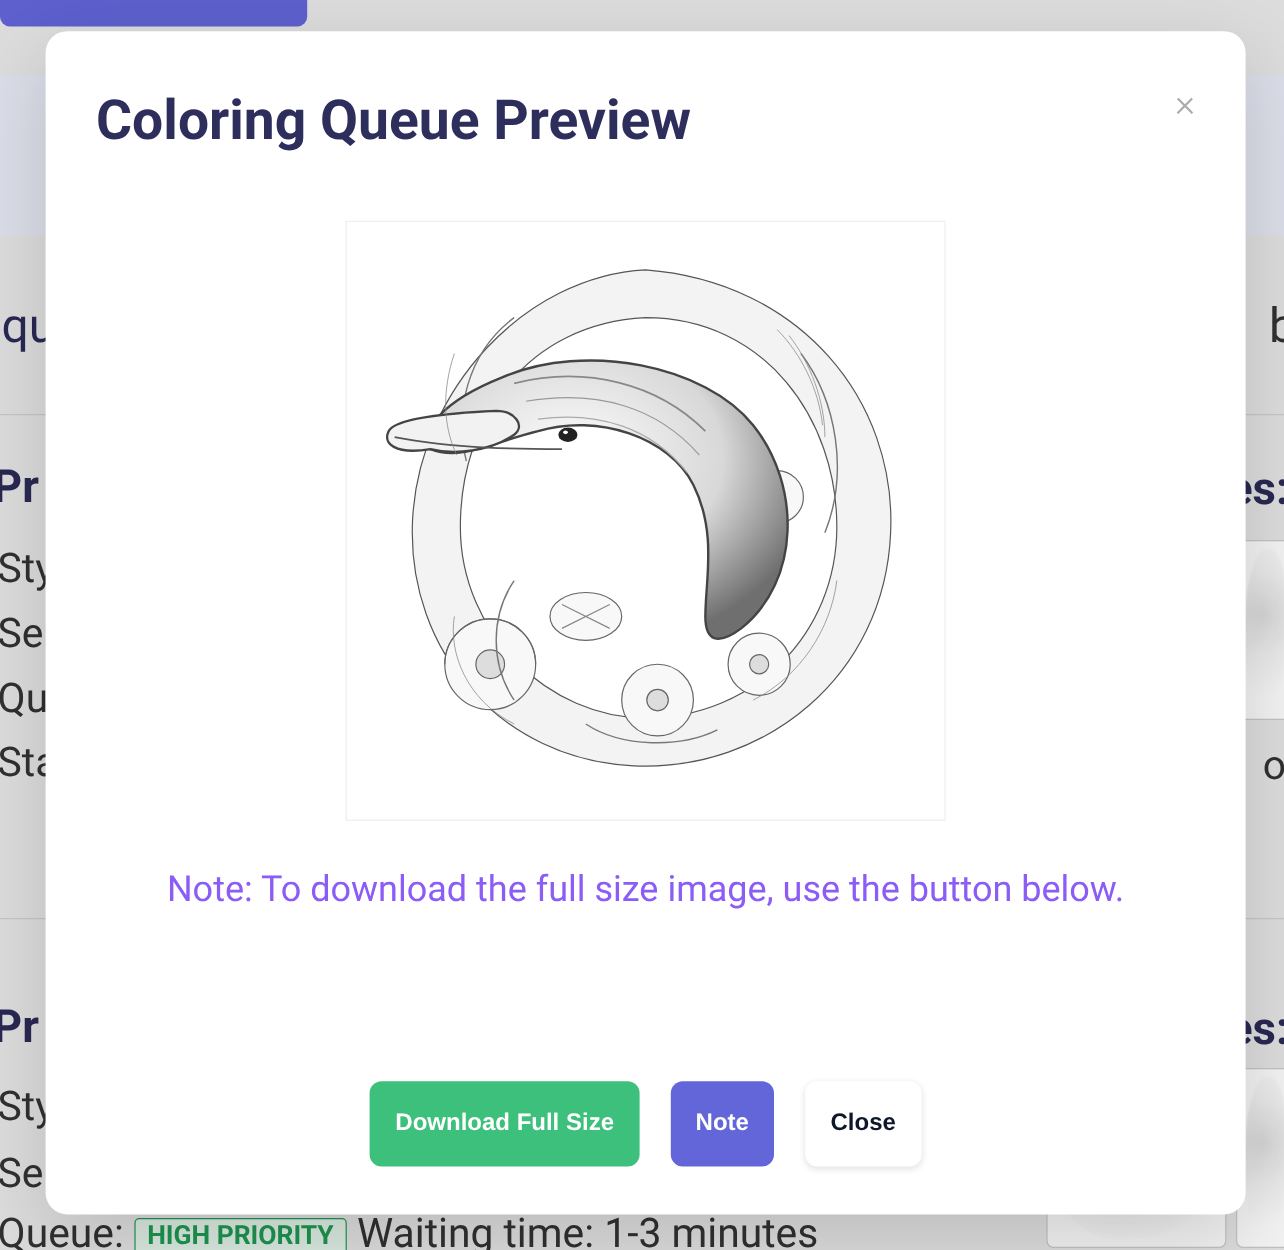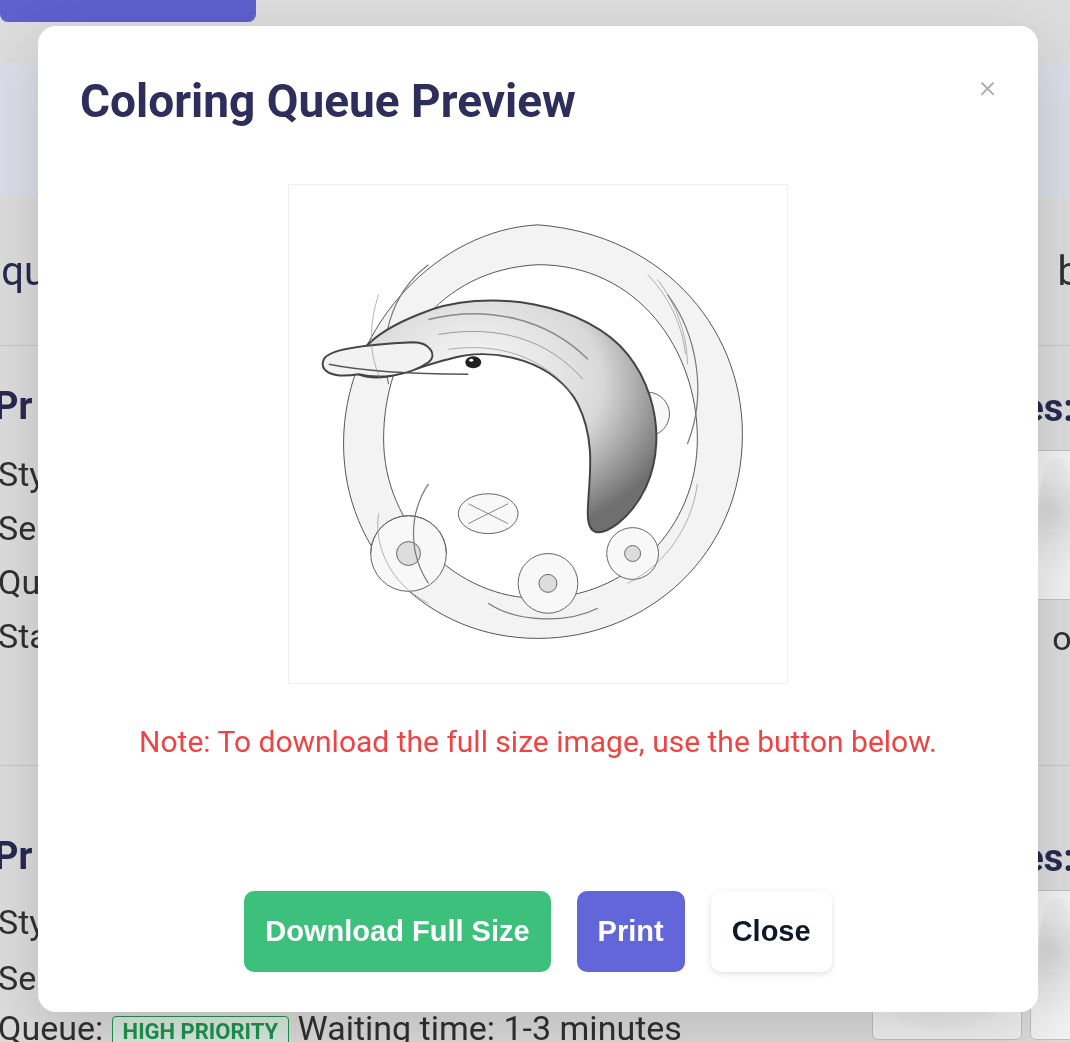--- a/index.html
+++ b/index.html
@@ -18,24 +18,24 @@
   .modal-backdrop { position: absolute; inset: 0; background: rgba(0,0,0,0.05); }
   .modal { position: absolute; top: 26px; left: 38px; right: 32px; bottom: 30px; background: #fff; border-radius: 18px; padding: 48px 42px 40px 42px; box-shadow: 0 20px 60px rgba(0,0,0,0.15); display: flex; flex-direction: column; }
   .modal-header { display: flex; justify-content: space-between; align-items: flex-start; margin-bottom: 56px; }
   .modal-title { font-size: 46px; font-weight: 700; color: #2e2e5c; }
   .close-x { font-size: 32px; color: #aaa; cursor: pointer; line-height: 1; font-weight: 300; margin-top: -4px; }
 
   .preview-wrap { text-align: center; }
   .preview-img { width: 500px; height: 500px; background: #fff; display: inline-block; border: 1px solid #eee; position: relative; overflow: hidden; }
   .preview-img svg { width: 100%; height: 100%; }
 
-  .note-text { text-align: center; font-size: 30px; color: #ef4444; margin-top: 36px; }
+  .note-text { text-align: center; font-size: 30px; color: #8b5cf6; margin-top: 36px; }
 
   .modal-footer { margin-top: auto; display: flex; justify-content: center; gap: 26px; padding-top: 40px; }
-  .btn { border: none; border-radius: 10px; font-size: 29px; font-weight: 600; padding: 24px 21px; cursor: pointer; }
+  .btn { border: none; border-radius: 10px; font-size: 20px; font-weight: 600; padding: 24px 21px; cursor: pointer; }
   .btn-green { background: #3cc07b; color: #fff; }
   .btn-purple { background: #6366d8; color: #fff; }
   .btn-white { background: #fff; color: #0f172a; box-shadow: 0 2px 6px rgba(0,0,0,0.12); }
 
   .badge-high { display: inline-block; background: #e6f7ed; color: #1f9c54; border: 1px solid #1f9c54; font-size: 22px; font-weight: 700; padding: 2px 10px; border-radius: 4px; vertical-align: middle; }
 
   
   .bg-thumb { position: absolute; background: #fff; border: 1px solid #ccc; border-radius: 6px; overflow: hidden; }
   .bg-thumb::after { content: ""; position: absolute; inset: 6px; background: radial-gradient(circle at 40% 40%, #ccc 0%, #eee 40%, #fff 80%); border-radius: 50% 40% 50% 40%; opacity: .6; filter: blur(1px); }
 </style>
@@ -168,16 +168,16 @@
           <path d="M410 300 C405 340 380 380 340 400"></path>
           <path d="M90 330 C85 360 100 400 140 420"></path>
         </g>
       </svg>
     </div>
     <p class="note-text">Note: To download the full size image, use the button below.</p>
   </div>
 
   <div class="modal-footer">
     <button class="btn btn-green">Download Full Size</button>
-    <button class="btn btn-purple">Print</button>
+    <button class="btn btn-purple">Note</button>
     <button class="btn btn-white">Close</button>
   </div>
 </div>
 
 </body></html>

